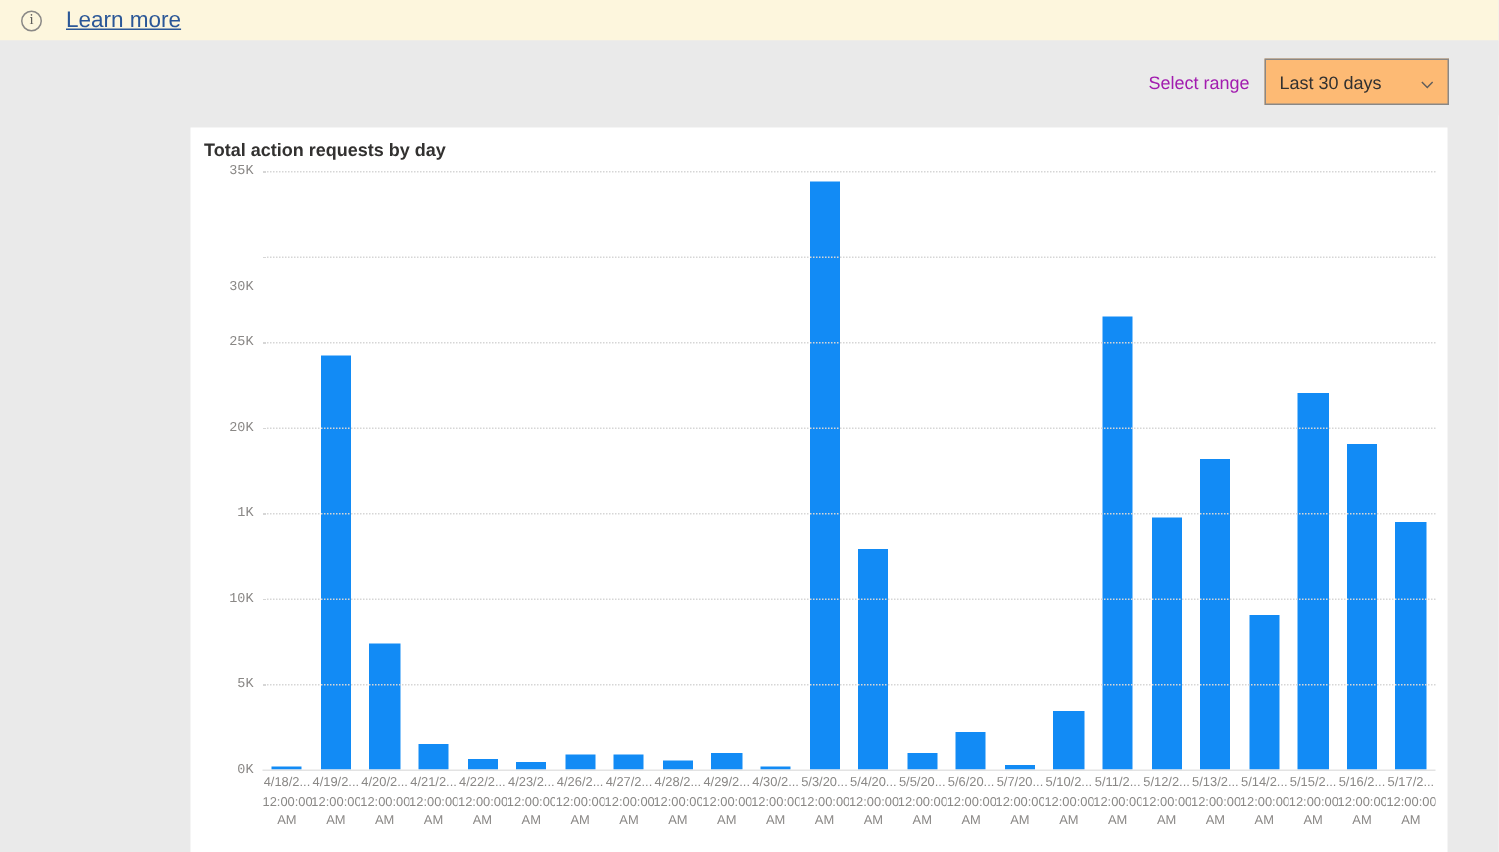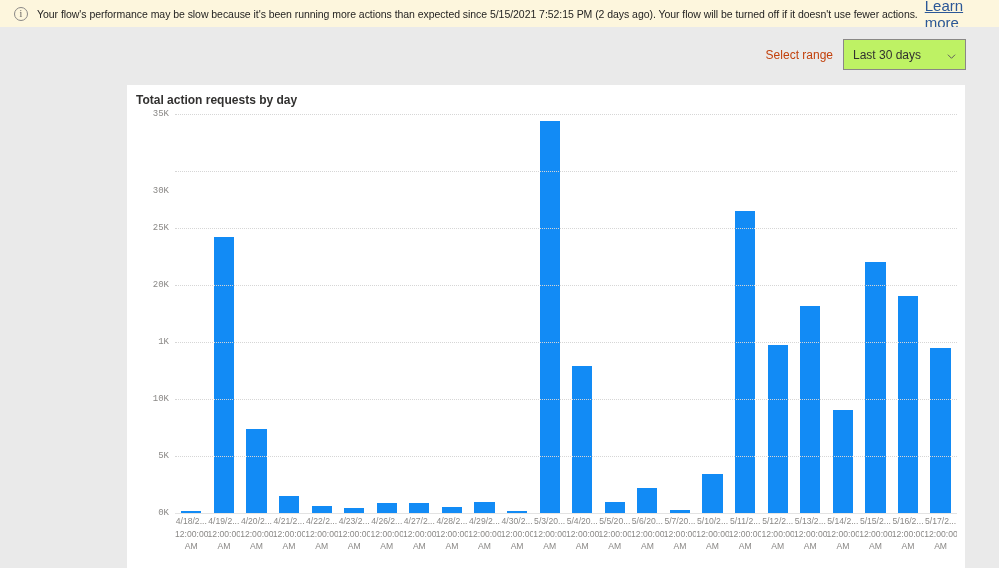--- a/index.html
+++ b/index.html
@@ -69,26 +69,26 @@
     height: 2.5px;
     background: #1b62d4;
   }
 
   .range-wrap {
     position: absolute; right: 33px; top: 12px;
     display: flex; align-items: center;
   }
   .range-label {
     font-size: 12px;
-    color: #c2410c;
+    color: #a21caf;
     margin-right: 10px;
   }
   .range-select {
     width: 123px; height: 31px;
-    background: #bef264;
+    background: #fdba74;
     border: 1px solid #8a8886;
     display: flex; align-items: center;
     padding: 0 9px;
     cursor: pointer;
     position: relative;
   }
   .range-value { font-size: 12px; color: #323130; }
   .chev {
     position: absolute; right: 9px; top: 50%;
     margin-top: -3px;
@@ -172,21 +172,20 @@
     color: #8a8886;
     white-space: nowrap;
     overflow: hidden;
   }
 </style>
 </head>
 <body>
 
 <div class="banner">
   <div class="banner-icon">i</div>
-  <span class="banner-text">Your flow's performance may be slow because it's been running more actions than expected since 5/15/2021 7:52:15 PM (2 days ago). Your flow will be turned off if it doesn't use fewer actions.</span>
   <span class="banner-link">Learn more</span>
 </div>
 
 <div class="toolbar">
 
   <div class="range-wrap">
     <span class="range-label">Select range</span>
     <div class="range-select">
       <span class="range-value">Last 30 days</span>
       <svg class="chev" viewBox="0 0 10 10">

